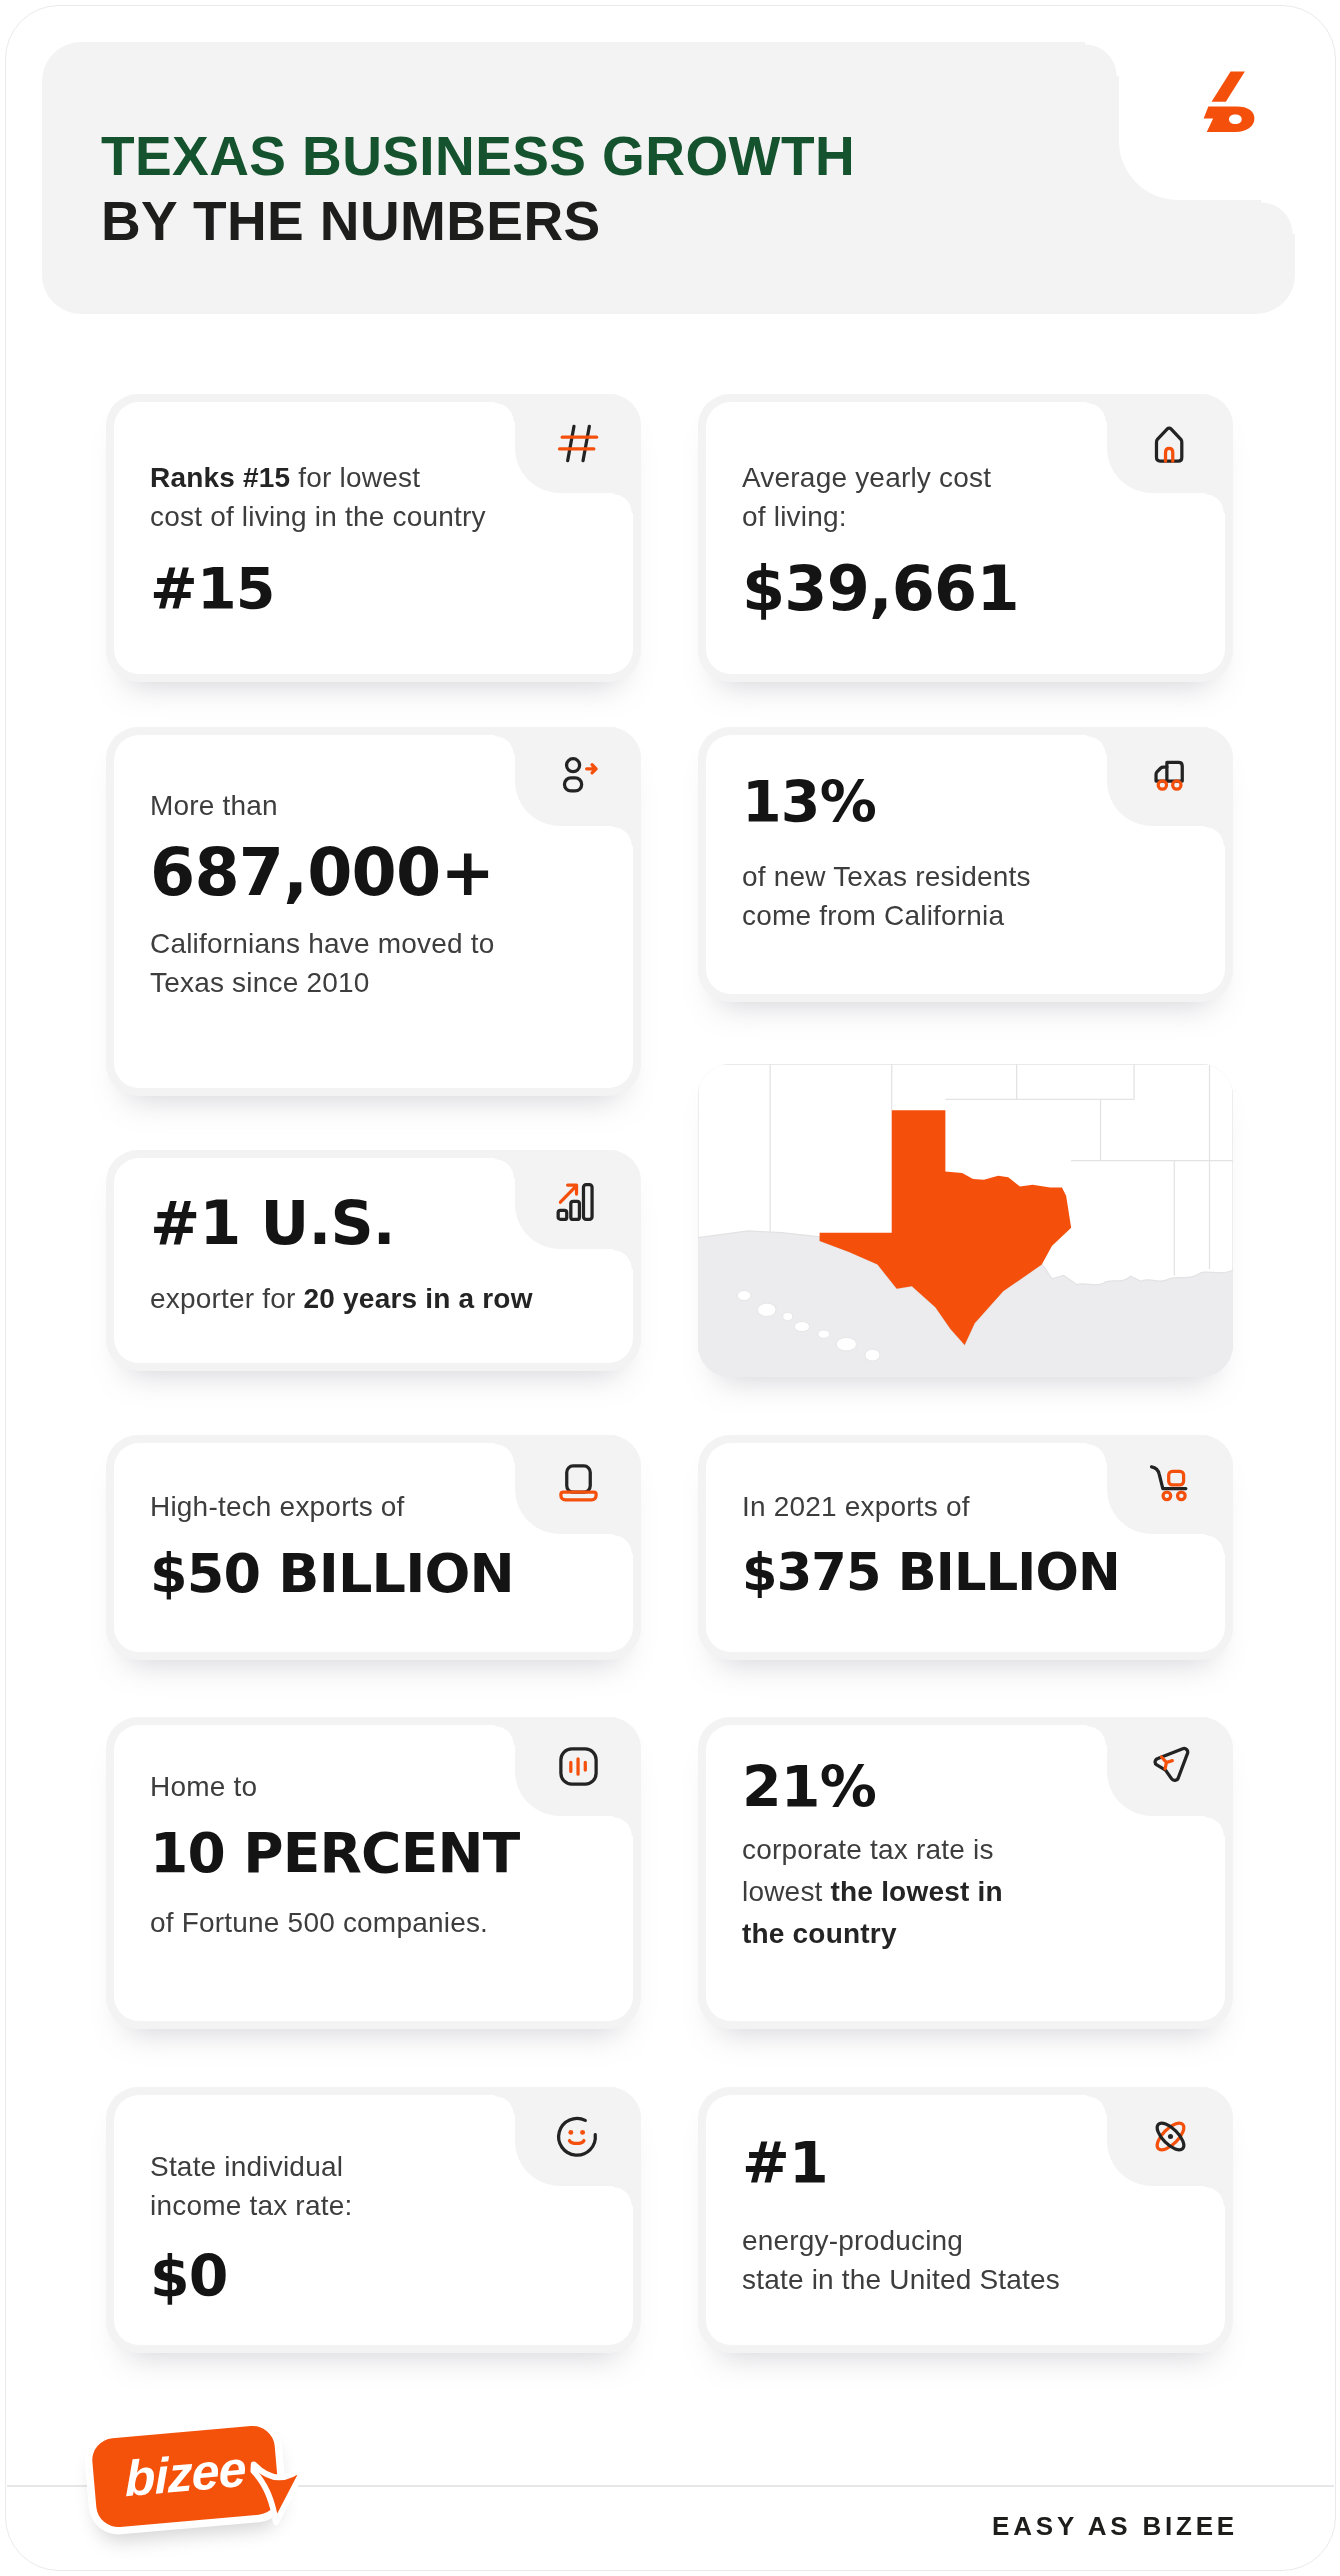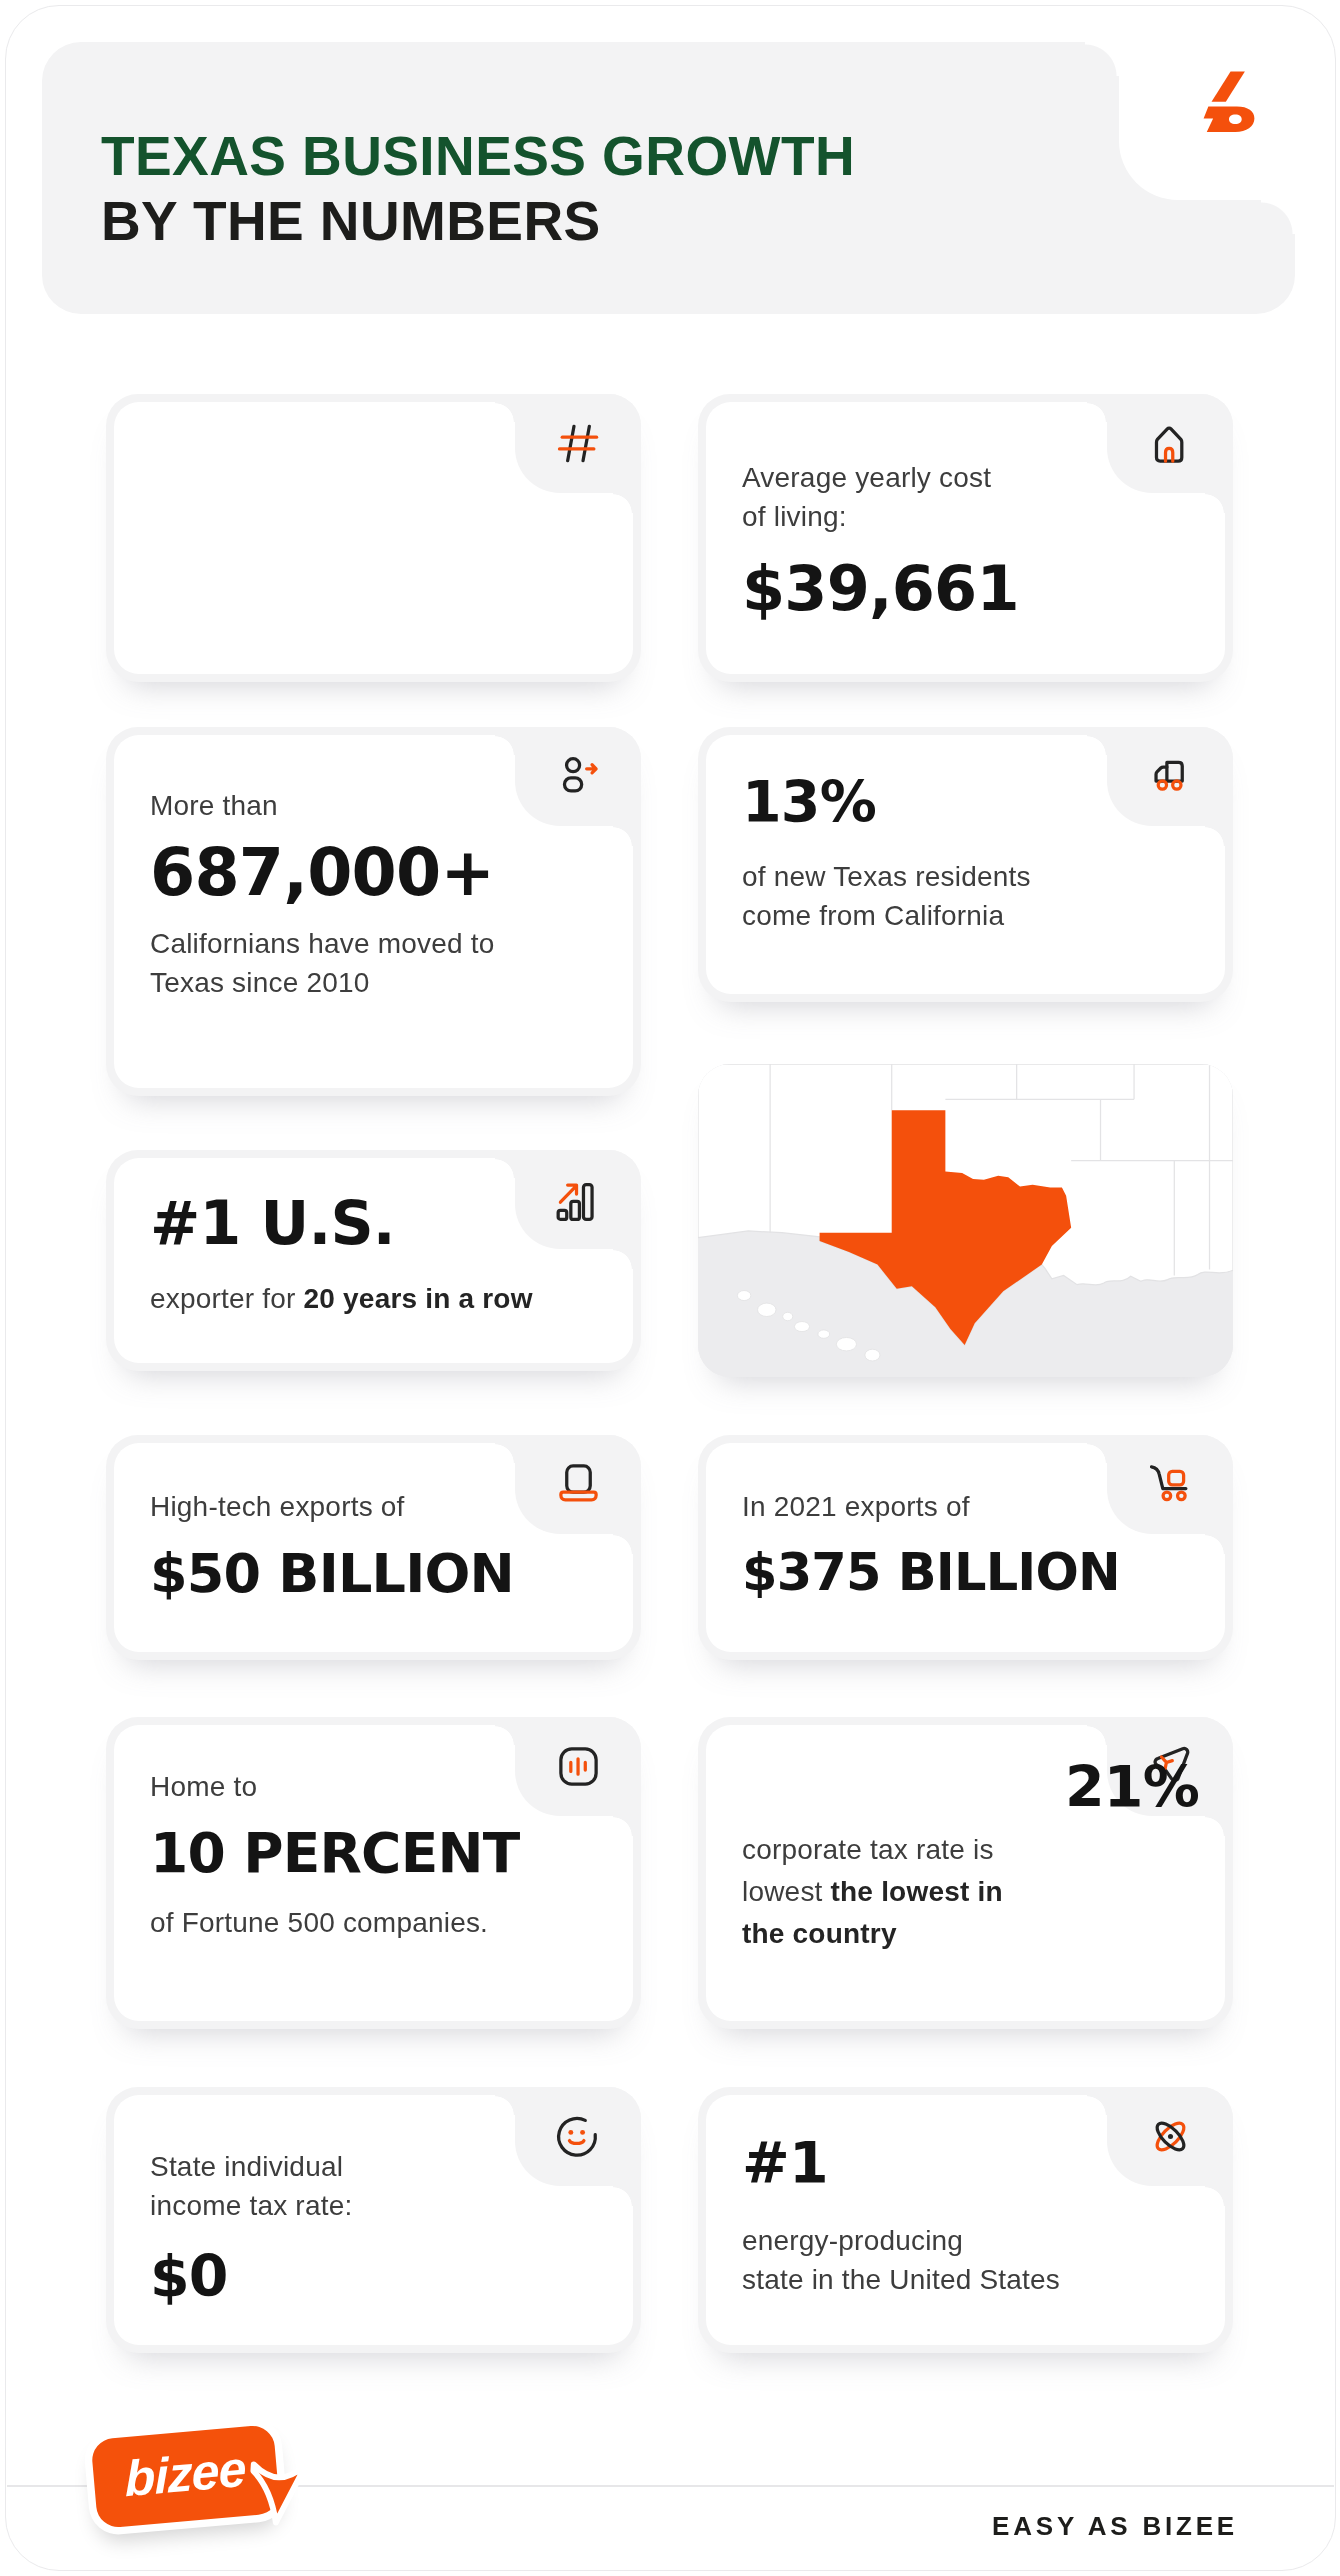--- a/index.html
+++ b/index.html
@@ -40,21 +40,21 @@
   
   .c1{left:106px;top:394px;width:535px;height:288px;}   .c1 .t{margin-top:64px;} .c1 .big{font-size:57px;margin-top:22px;}
   .c2{left:698px;top:394px;width:535px;height:288px;}   .c2 .t{margin-top:64px;} .c2 .big{font-size:62px;margin-top:18.4px;}
   .c3{left:106px;top:727px;width:535px;height:369px;}   .c3 .pre{margin-top:59px;} .c3 .big{font-size:65px;margin-top:11.7px;} .c3 .t2{margin-top:15px;}
   .c4{left:698px;top:727px;width:535px;height:275px;}   .c4 .big{font-size:57px;margin-top:44px;} .c4 .t{margin-top:22px;}
   .c5{left:106px;top:1150px;width:535px;height:221px;}  .c5 .big{font-size:60px;margin-top:40px;} .c5 .t{margin-top:22px;}
   .c6{left:698px;top:1064px;width:535px;height:313px;border-radius:32px;overflow:hidden;background:#ECECEE;}
   .c7{left:106px;top:1435px;width:535px;height:225px;}  .c7 .t{margin-top:52px;} .c7 .big{font-size:54px;margin-top:18.4px;}
   .c8{left:698px;top:1435px;width:535px;height:225px;}  .c8 .t{margin-top:52px;} .c8 .big{font-size:51px;margin-top:18.4px;}
   .c9{left:106px;top:1717px;width:535px;height:312px;}  .c9 .pre{margin-top:50px;} .c9 .big{font-size:55px;margin-top:17px;} .c9 .t2{margin-top:18.4px;}
-  .c10{left:698px;top:1717px;width:535px;height:312px;} .c10 .big{font-size:57px;margin-top:39px;text-align:right;} .c10 .t{margin-top:9px;line-height:42px;}
+  .c10{left:698px;top:1717px;width:535px;height:312px;} .c10 .big{font-size:57px;margin-top:39px;} .c10 .t{margin-top:9px;line-height:42px;}
   .c11{left:106px;top:2087px;width:535px;height:266px;} .c11 .t{margin-top:60px;} .c11 .big{font-size:57px;margin-top:20px;}
   .c12{left:698px;top:2087px;width:535px;height:266px;} .c12 .big{font-size:57px;margin-top:45px;} .c12 .t{margin-top:25px;}
 
   
   .footline{position:absolute;left:6.7px;right:6.7px;top:2485px;height:1.7px;background:#E7E7E9;}
   .blogo{position:absolute;left:94px;top:2432px;width:183px;height:89px;background:#F4510B;border-radius:22px;
          transform:rotate(-5deg);box-shadow:0 0 0 7.5px #ffffff,0 13.4px 20px rgba(0,0,0,.18);z-index:5;}
   .blogo .txt{display:block;text-align:center;line-height:85px;font-size:50px;font-weight:bold;font-style:italic;
               color:#fff;letter-spacing:-0.8px;transform:skewX(-4deg);}
   .blogo .tail{position:absolute;right:-28.5px;top:35px;z-index:-1;transform:rotate(8deg);}
@@ -92,20 +92,24 @@
     <div class="panel"></div>
     <div class="tab2"></div>
     <div class="f1"></div>
     <div class="f2"></div>
     <svg class="icon" viewBox="0 0 52 52">
       <path class="ik" d="M21,7 L14,45"></path>
         <path class="ik" d="M38,7 L31,45"></path>
       <path class="io" d="M8,19 H46"></path>
         <path class="io" d="M5,32 H43"></path>
     </svg>
+    <div class="content">
+      <div class="t"><span class="b">Ranks #15 </span><span>for lowest</span><br><span>cost of living in the country</span></div>
+      <div class="big">#15</div>
+    </div>
   </div>
 
   <div class="card c2">
     <div class="panel"></div>
     <div class="tab2"></div>
     <div class="f1"></div>
     <div class="f2"></div>
     <svg class="icon" viewBox="0 0 52 52">
       <path class="ik" d="M11.5,21.5 L22.5,9.8 C23.4,8.8 25.6,8.8 26.5,9.8 L37.5,21.5 C38.3,22.4 38.5,23.3 38.5,24.5 V41.5 C38.5,44 37,45.5 34.5,45.5 H14.5 C12,45.5 10.5,44 10.5,41.5 V24.5 C10.5,23.3 10.7,22.4 11.5,21.5 Z"></path>
       <path class="io" d="M20.5,45.5 V36 C20.5,33 22,31.5 24.5,31.5 C27,31.5 28.5,33 28.5,36 V45.5"></path>

